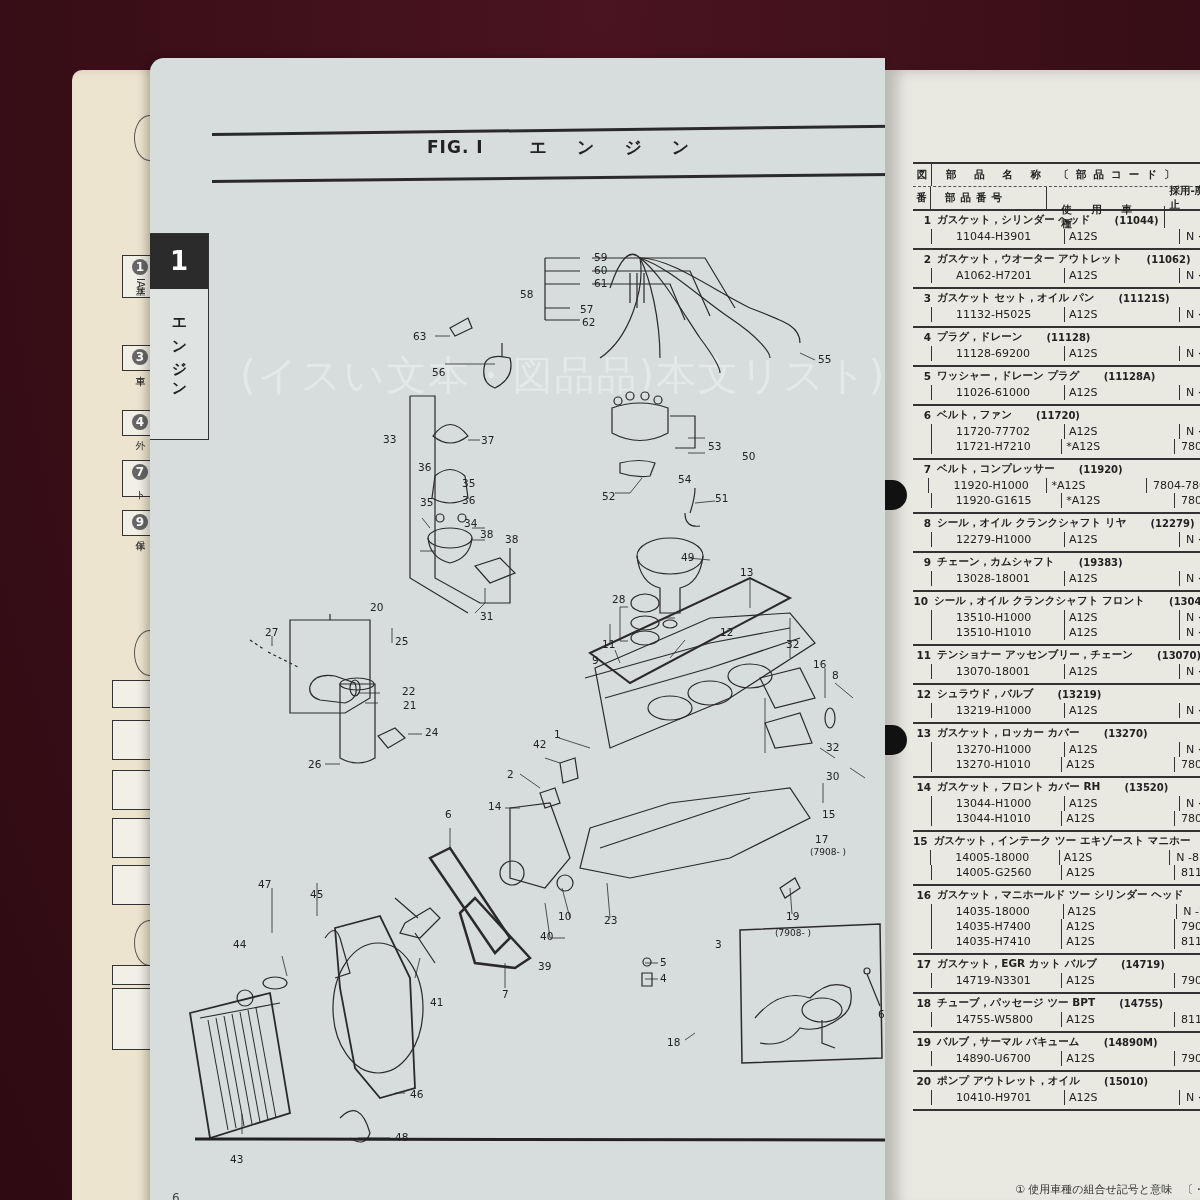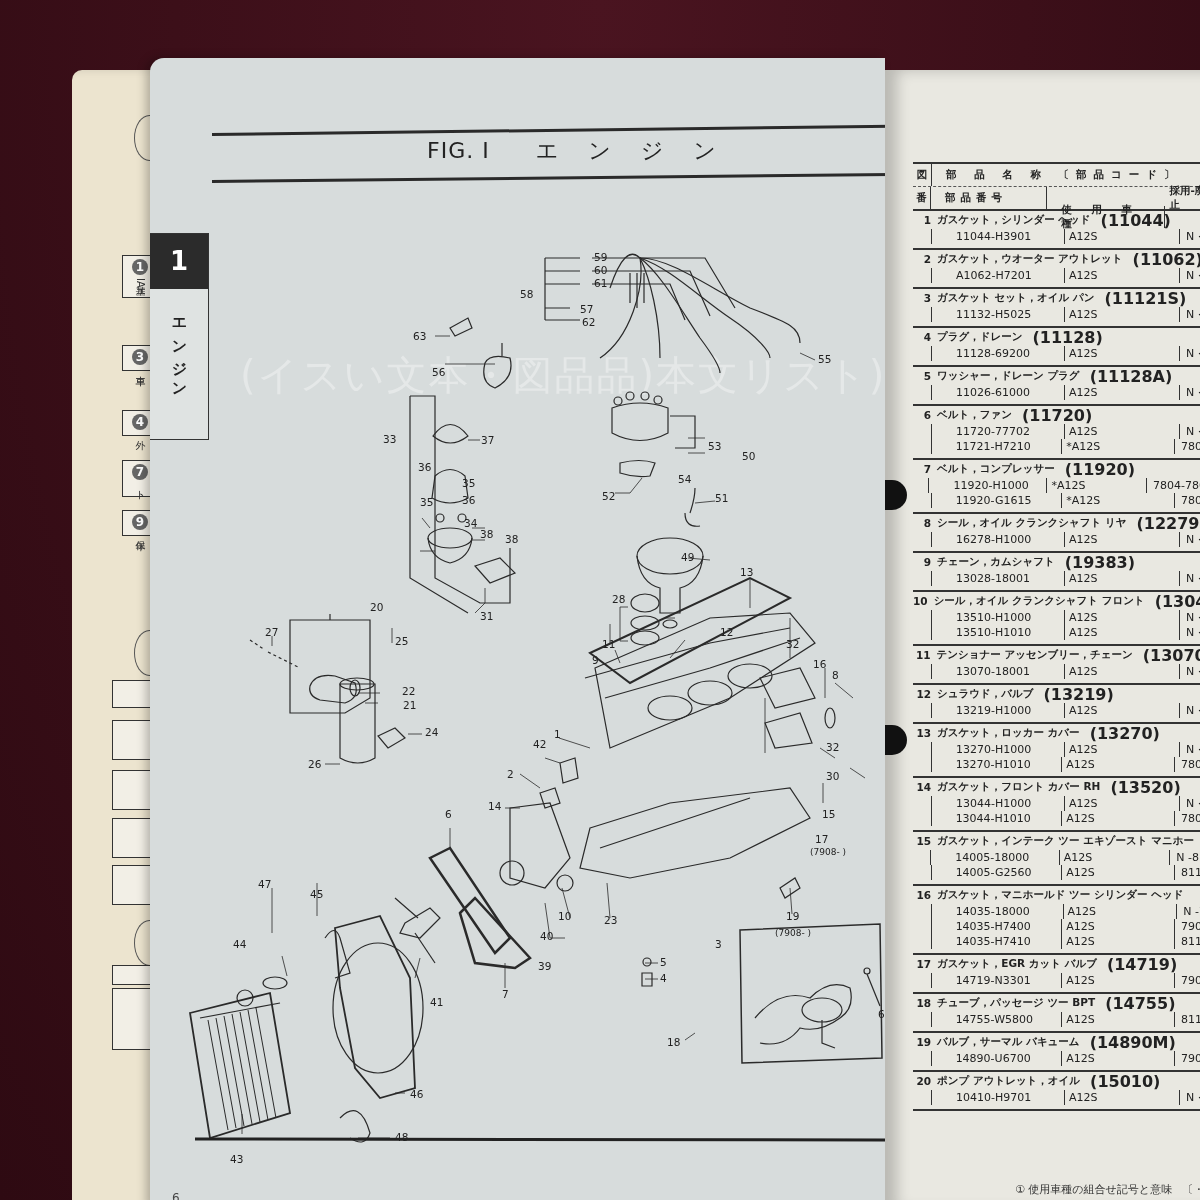--- a/index.html
+++ b/index.html
@@ -8,21 +8,21 @@
   
   .back-page{position:absolute;left:72px;top:70px;width:120px;height:1140px;background:#ece4cf;border-radius:10px 0 0 0;box-shadow:inset -6px 0 8px rgba(0,0,0,.12);}
   .back-tab{position:absolute;left:50px;width:34px;border:1.5px solid #333;background:#f2efe6;font-size:10px;color:#333;text-align:center;}
   .back-tab .num{display:block;background:#666;color:#fff;font-weight:bold;font-size:12px;border-radius:50%;width:16px;height:16px;line-height:16px;margin:3px auto;}
   .back-tab .txt{display:block;writing-mode:vertical-rl;margin:2px auto;font-size:10px;}
   .back-circle{position:absolute;left:62px;width:30px;height:44px;border:1.5px solid #555;border-radius:50%;border-right:none;}
   .back-box{position:absolute;left:40px;width:40px;height:26px;border:1.5px solid #333;background:#f2efe6;}
   
   .main-page{position:absolute;left:150px;top:58px;width:735px;height:1150px;background:#d7dcdc;border-radius:14px 0 0 0;box-shadow:-4px 0 10px rgba(0,0,0,.25);}
   .rule{position:absolute;height:3px;background:#2a2a2a;transform-origin:left center;}
-  .fig-title{position:absolute;left:277px;top:78px;font-size:22px;font-weight:normal;color:#222;letter-spacing:1px;}
+  .fig-title{position:absolute;left:277px;top:78px;font-size:17px;font-weight:bold;color:#222;letter-spacing:1px;}
   .fig-title .jp{margin-left:46px;letter-spacing:30px;}
   .section-tab{position:absolute;left:0;top:175px;width:58px;height:205px;border:1.5px solid #333;border-left:none;background:#dfe3e2;}
   .section-tab .num{height:55px;background:#2b2b2b;color:#fff;font-size:26px;font-weight:bold;text-align:center;line-height:55px;}
   .section-tab .label{writing-mode:vertical-rl;font-size:15px;font-weight:bold;color:#222;margin:20px auto 0;letter-spacing:4px;}
   .diagram{position:absolute;left:0;top:0;width:735px;height:1150px;}
   .callout{font-family:"DejaVu Sans",sans-serif;font-size:10.5px;fill:#222;}
   .page-num{position:absolute;left:22px;top:1133px;font-size:12px;color:#444;}
   .watermark{position:absolute;left:90px;top:290px;font-size:40px;color:rgba(255,255,255,.35);letter-spacing:2px;white-space:nowrap;}
   
   .right-page{position:absolute;left:885px;top:70px;width:330px;height:1140px;background:#e9e8e1;box-shadow:inset 12px 0 14px rgba(0,0,0,.2);}
@@ -33,21 +33,21 @@
   .thead .r1{border-bottom:1.5px dashed #555;}
   .thead .c0{width:18px;text-align:center;font-weight:bold;border-right:1.5px solid #333;height:100%;display:flex;align-items:center;justify-content:center;}
   .thead .name{padding-left:14px;letter-spacing:7px;font-weight:bold;}
   .thead .c1{width:108px;padding-left:14px;letter-spacing:5px;font-weight:bold;border-right:1.5px solid #333;height:100%;display:flex;align-items:center;}
   .thead .c2{width:110px;padding-left:14px;letter-spacing:8px;font-weight:bold;border-right:1.5px solid #333;height:100%;display:flex;align-items:center;margin-top:37px;}
   .thead .c3{padding-left:4px;font-weight:bold;}
   .item{border-bottom:2px solid #333;padding-bottom:4px;}
   .item .title{display:flex;height:18px;align-items:center;font-weight:bold;}
   .item .no{width:18px;text-align:right;padding-right:6px;}
   .item .nm{white-space:nowrap;}
-  .item .code{margin-left:10px;font-size:16px;}
+  .item .code{margin-left:24px;font-size:10px;}
   .item .row{display:flex;height:15px;align-items:center;font-size:11px;}
   .item .pn{width:108px;padding-left:24px;border-left:1.5px solid #333;height:100%;display:flex;align-items:center;margin-left:18px;text-align:center;}
   .item .pn{margin-left:0;}
   .item .veh{width:110px;padding-left:4px;border-left:1.5px solid #333;border-right:1.5px solid #333;height:100%;display:flex;align-items:center;}
   .item .date{padding-left:6px;white-space:nowrap;}
   .item .sp{width:18px;}
   .footnote{position:absolute;left:130px;top:1112px;font-size:11px;color:#333;white-space:nowrap;}
   .footnote .br{margin-left:10px;}
 </style>
 </head>
@@ -483,21 +483,21 @@
           </div>
         </div>
         <div class="item">
           <div class="title">
             <span class="no">8</span>
             <span class="nm">シール，オイル クランクシャフト リヤ</span>
             <span class="code">(12279)</span>
           </div>
           <div class="row">
             <span class="sp"></span>
-            <span class="pn">16278-H1000</span>
+            <span class="pn">12279-H1000</span>
             <span class="veh">A12S</span>
             <span class="date">N ·</span>
           </div>
         </div>
         <div class="item">
           <div class="title">
             <span class="no">9</span>
             <span class="nm">チェーン，カムシャフト</span>
             <span class="code">(19383)</span>
           </div>

